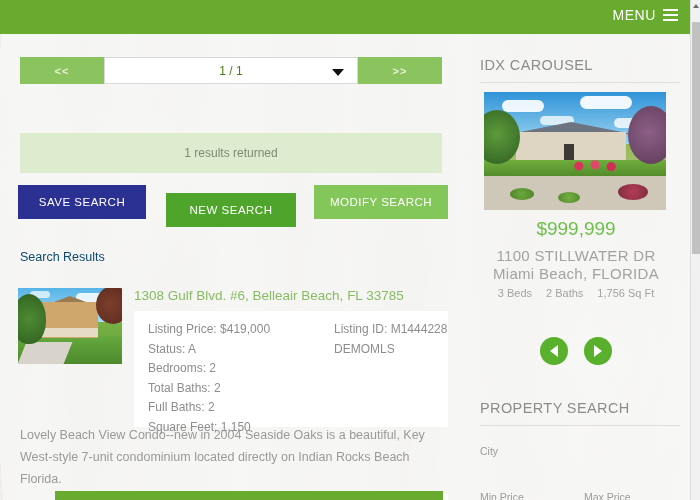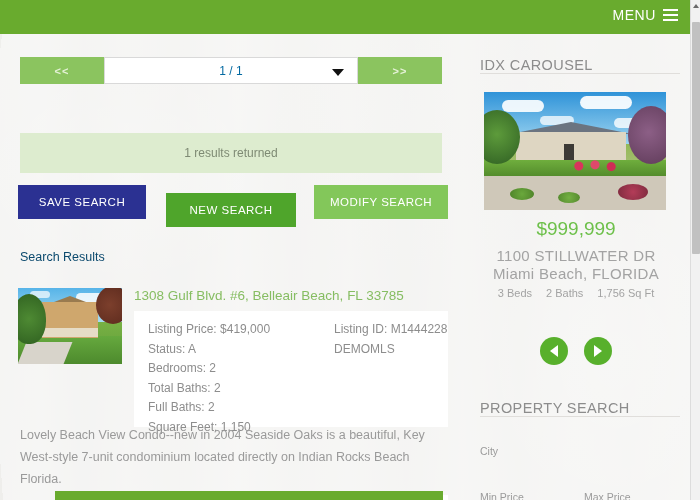--- a/index.html
+++ b/index.html
@@ -113,21 +113,21 @@
     cursor: pointer;
     user-select: none;
   }
   .pager-select {
     position: relative;
     flex: 1; height: 27px;
     background: #ffffff;
     border: 1px solid #d9d9d9;
     display: flex; align-items: center; justify-content: center;
     font-size: 12px;
-    color: #0369a1;
+    color: #4d7c0f;
     cursor: pointer;
   }
   .pager-caret {
     position: absolute; right: 13px; top: 11px;
     width: 0; height: 0;
     border-left: 6px solid transparent;
     border-right: 6px solid transparent;
     border-top: 7px solid #111111;
   }
 
@@ -254,21 +254,21 @@
   
   .right-col {
     position: absolute; left: 462px; top: 34px;
     width: 228px; height: 466px;
     z-index: 10;
   }
   .widget-title {
     font-size: 14.5px;
     color: #8c8c8c;
     letter-spacing: 0.4px;
-    padding-bottom: 0;
+    padding-bottom: 9px;
     border-bottom: 1px solid #e0dedb;
     width: 200px;
     margin-left: 18px;
   }
   .carousel-title { position: absolute; left: 0; top: 23px; }
 
   .carousel-img {
     position: absolute; left: 22px; top: 58px;
     width: 182px; height: 118px;
     background: linear-gradient(#4fa9e6 0%, #9fd6f2 38%, #8db84c 39%, #cfc7b4 100%);

